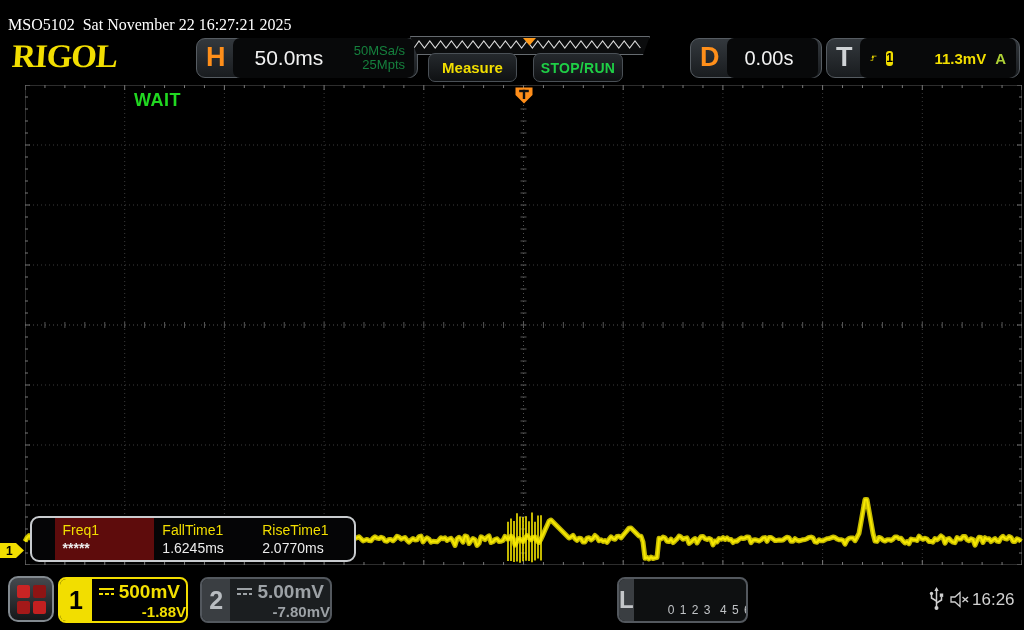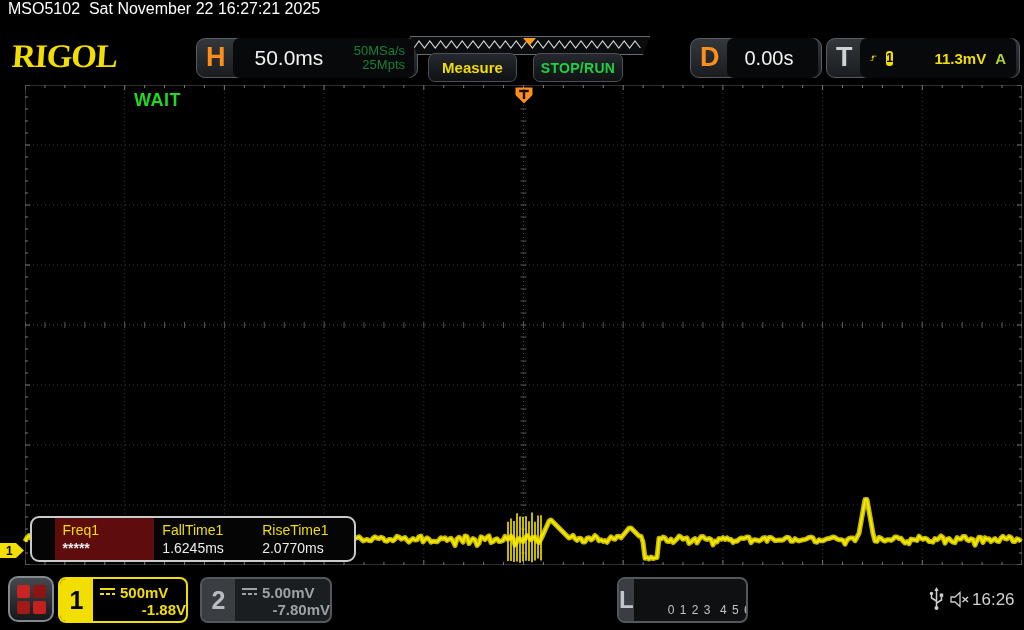--- a/index.html
+++ b/index.html
@@ -2,21 +2,21 @@
 <html><head>
 <meta charset="utf-8">
 <style>
   html,body{margin:0;padding:0;background:#000;}
   #screen{position:relative;width:1024px;height:630px;background:#000;overflow:hidden;
           font-family:"Liberation Sans",sans-serif;-webkit-font-smoothing:antialiased;}
   .abs{position:absolute;}
 
   
   .titlebar{left:0;top:0;width:100%;height:30px;color:#fff;font-size:16px;
-            padding-left:8px;padding-top:0;white-space:pre;box-sizing:border-box;}
+            padding-left:8px;padding-top:16px;white-space:pre;box-sizing:border-box;font-family:Liberation Serif, serif;}
 
   
   .logo{left:12px;top:38px;color:#f2de00;font-family:"Liberation Serif",serif;
         font-weight:bold;font-size:33px;letter-spacing:-1px;transform:skewX(-4deg);}
   .wait{left:134px;top:50px;color:#21d821;font-weight:bold;font-size:18px;letter-spacing:.5px;margin-top:40px;}
 
   .hblock{background:linear-gradient(#33383d,#191c1f);border:1px solid #565c62;border-radius:9px;
           display:flex;align-items:center;box-sizing:border-box;}
   .hblock .letter{font-size:27px;font-weight:bold;padding:0 7px 2px 9px;}
   .hblock .field{background:#08090a;border-radius:7px;height:40px;flex:1;margin-right:3px;
@@ -70,21 +70,21 @@
 
   .chblock{height:46px;border-radius:8px;display:flex;box-sizing:border-box;overflow:hidden;cursor:pointer;}
   .ch1{left:58px;top:577px;width:130px;border:2px solid #f2de00;background:#000;}
   .ch1 .tab{width:33px;background:#f2de00;color:#000;}
   .ch1 .body{color:#f2de00;}
   .ch2{left:200px;top:577px;width:132px;border:2px solid #53585e;background:#1b1e20;}
   .ch2 .tab{width:33px;background:#3a3e42;color:#b9bdc1;}
   .ch2 .body{color:#9da2a6;}
   .chblock .tab{display:flex;align-items:center;justify-content:center;font-size:25px;font-weight:bold;}
   .chblock .body{flex:1;display:flex;flex-direction:column;justify-content:center;}
-  .chrow1{display:flex;align-items:center;gap:5px;padding:1px 6px 0 7px;font-size:15px;font-weight:bold;}
+  .chrow1{display:flex;align-items:center;gap:5px;padding:1px 6px 0 7px;font-size:19px;font-weight:bold;}
   .chrow2{text-align:right;padding-right:0;font-size:15px;font-weight:bold;}
 
   .lblock{left:617px;top:577px;width:131px;height:46px;border:2px solid #53585e;border-radius:8px;
           background:#0e1011;display:flex;box-sizing:border-box;overflow:hidden;cursor:pointer;}
   .lblock .tab{width:29px;background:#3a3e42;color:#c3c6c9;display:flex;align-items:center;justify-content:center;
                font-size:24px;font-weight:bold;}
   .lblock .digits{padding:3px 0 0 8px;color:#c0c3c6;font-size:12px;line-height:19px;white-space:pre;letter-spacing:1px;}
 
   .clock{left:972px;top:590px;color:#d2d2d2;font-size:17px;}
   .statico{color:#cfcfcf;}

